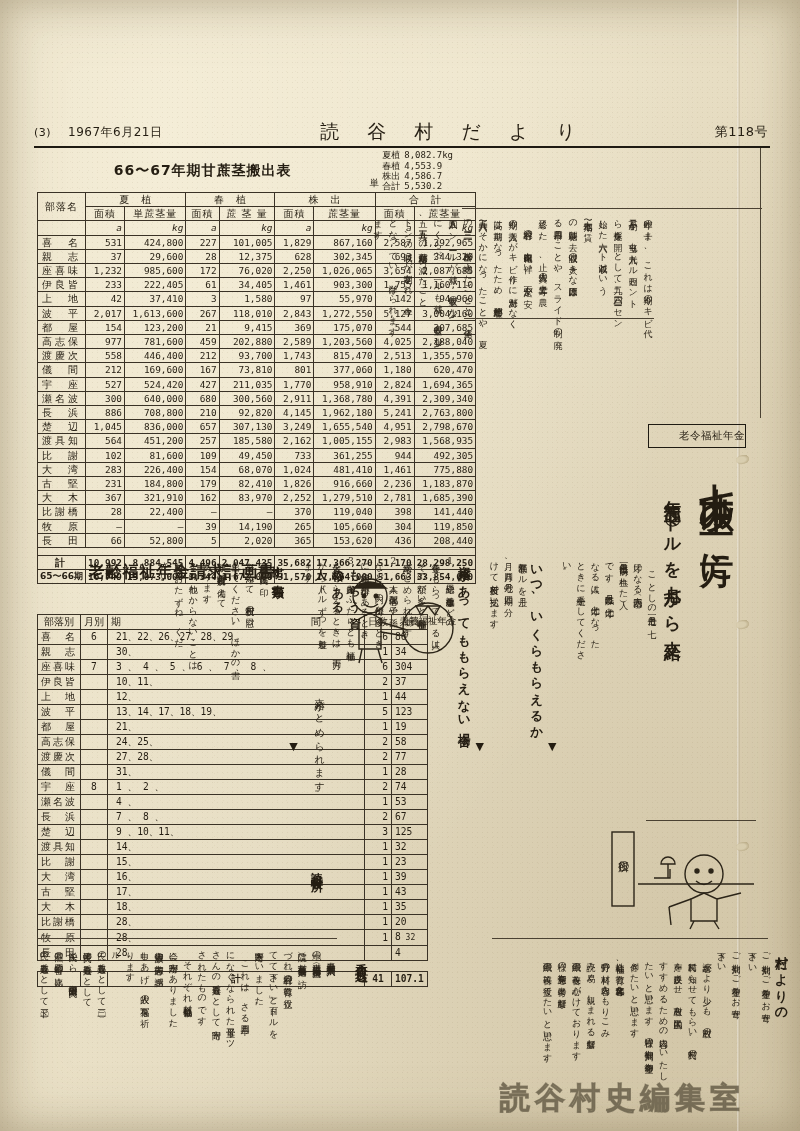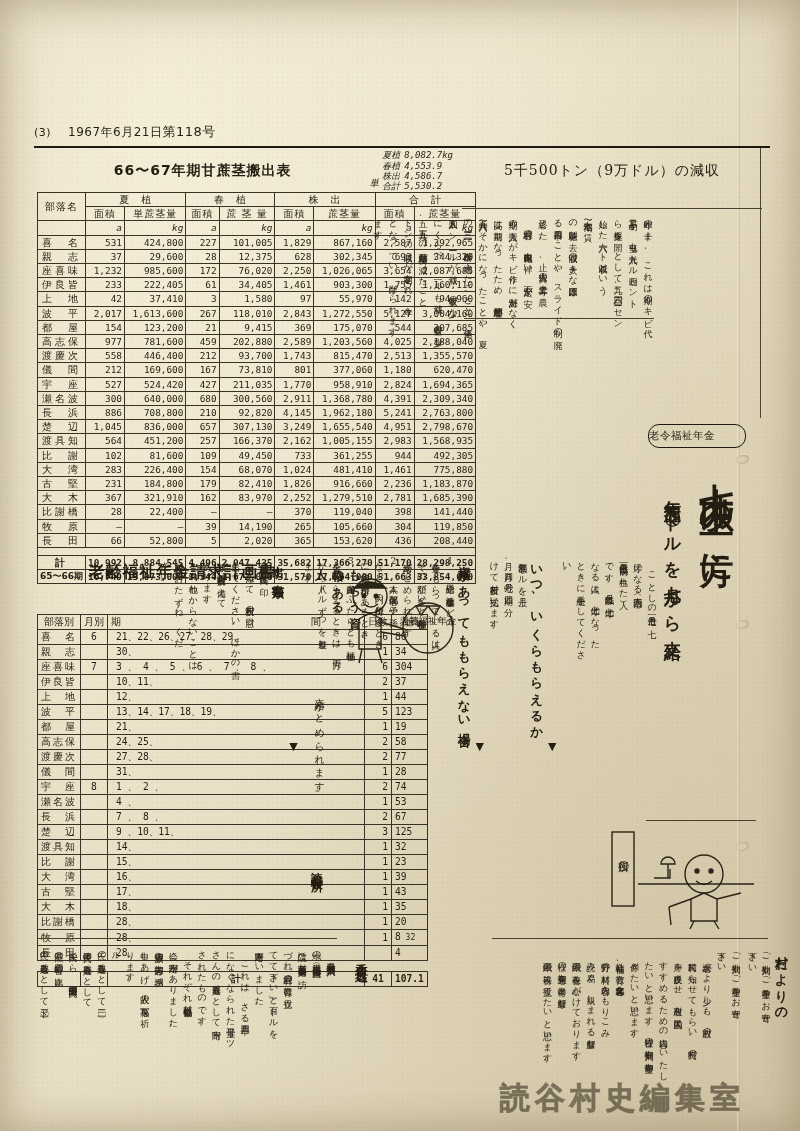--- a/index.html
+++ b/index.html
@@ -35,21 +35,21 @@
         font-family:"DejaVu Serif","Liberation Serif",serif;padding-left:30px;}
   .mh-issue{font-size:13px;letter-spacing:.5px;white-space:nowrap;}
 
   .rule-top{position:absolute;left:34px;top:146px;width:736px;height:0;
         border-top:2px solid #1e1a12;}
 
   
   .caneblock{position:absolute;left:37px;top:150px;width:420px;}
   .cane-head{display:flex;align-items:center;height:42px;}
   .cane-title{flex:1;text-align:center;font-size:14px;font-weight:bold;letter-spacing:1px;}
-  .yieldbox{display:flex;align-items:flex-end;font-size:9px;line-height:1.15;padding-right:4px;font-style:italic;}
+  .yieldbox{display:flex;align-items:flex-end;font-size:9px;line-height:1.15;padding-right:4px;}
   .yl-label{writing-mode:vertical-rl;font-size:9.5px;letter-spacing:6px;height:38px;
         display:flex;align-items:center;justify-content:center;margin-right:3px;}
   .yl-rows div{white-space:nowrap;font-family:"DejaVu Sans Mono","Liberation Mono",monospace;
         font-size:9px;}
   .yl-rows span.k{font-family:"DejaVu Sans","Liberation Sans",sans-serif;margin-right:4px;}
 
   table.cane{border-collapse:collapse;width:420px;
         font-family:"DejaVu Sans Mono","Liberation Mono",monospace;font-size:9.4px;}
   table.cane th,table.cane td{border:1px solid #3a3226;padding:0 2px;height:13.2px;
         line-height:13.2px;white-space:nowrap;}
@@ -91,22 +91,22 @@
         text-align:justify;color:#2a2318;}
 
   .art-cane{position:absolute;left:464px;top:213px;width:190px;height:330px;
         display:flex;flex-direction:row-reverse;gap:2px;}
   .art-cane .vcol{height:330px;width:13px;font-size:9px;}
 
   .hrule-a{position:absolute;left:464px;top:318px;width:190px;border-top:1px solid #4a4132;}
 
   
   .badge{position:absolute;left:648px;top:424px;width:96px;height:22px;
-        border:1.6px solid #1e1a12;border-radius:11px;
-        font-size:10.5px;line-height:20px;text-align:left;letter-spacing:.5px;
+        border:1.6px solid #1e1a12;border-radius:0;
+        font-size:10.5px;line-height:20px;text-align:right;letter-spacing:.5px;
         font-family:"DejaVu Serif","Liberation Serif",serif;}
   .bigtitle{position:absolute;left:694px;top:456px;height:360px;
         writing-mode:vertical-rl;text-orientation:upright;
         font-size:34px;font-weight:bold;letter-spacing:5px;
         font-family:"DejaVu Serif","Liberation Serif",serif;}
   .bigsub{position:absolute;left:662px;top:486px;height:330px;
         writing-mode:vertical-rl;text-orientation:upright;
         font-size:17px;letter-spacing:4px;font-weight:bold;
         font-family:"DejaVu Serif","Liberation Serif",serif;}
   .hrule-b{position:absolute;left:646px;top:820px;width:110px;border-top:1px solid #4a4132;}
@@ -161,20 +161,21 @@
   <div class="noise"></div>
   <div class="paper-edge"></div>
   <div class="vfold"></div>
   <div class="punch" style="top:455px"></div>
   <div class="punch" style="top:620px"></div>
   <div class="punch" style="top:842px"></div>
 
   <div class="masthead">
     <div class="mh-page">(3)</div>
     <div class="mh-date">1967年6月21日</div>
+    <div class="mh-title">読 谷 村 だ よ り</div>
     <div class="mh-issue">第118号</div>
   </div>
   <div class="rule-top"></div>
 
   <div class="caneblock">
     <div class="cane-head">
       <div class="cane-title">66〜67年期甘蔗茎搬出表</div>
       <div class="yieldbox">
         <div class="yl-label">
           <span>単</span>
@@ -371,21 +372,21 @@
             <td class="num">3,249</td>
             <td class="num">1,655,540</td>
             <td class="num">4,951</td>
             <td class="num">2,798,670</td>
           </tr>
           <tr>
             <td class="name">渡具知</td>
             <td class="num">564</td>
             <td class="num">451,200</td>
             <td class="num">257</td>
-            <td class="num">166,370</td>
+            <td class="num">185,580</td>
             <td class="num">2,162</td>
             <td class="num">1,005,155</td>
             <td class="num">2,983</td>
             <td class="num">1,568,935</td>
           </tr>
           <tr>
             <td class="name">比　謝</td>
             <td class="num">102</td>
             <td class="num">81,600</td>
             <td class="num">109</td>
@@ -484,21 +485,20 @@
             <td class="num">31,570</td>
             <td class="num">17,364,000</td>
             <td class="num">51,663</td>
             <td class="num">33,854,000</td>
           </tr>
         </tbody>
     </table>
   </div>
 
   <div style="position:absolute;left:462px;top:152px;width:300px;">
-    <div style="font-size:14px;text-align:center;padding-top:10px;letter-spacing:1px;font-family:'DejaVu Serif','Liberation Serif',serif;">5千500トン（9万ドル）の減収</div>
   </div>
   <div class="vr-thin" style="left:760px;top:148px;height:270px;"></div>
   <div class="hr-thin" style="left:462px;top:208px;width:300px;"></div>
 
   <div class="art-cane" id="art-cane">
       <div class="vcol">昨年の十ま　、これは今期のキビ代</div>
       <div class="vcol">二月下旬か　屯当り九六ドル四セント</div>
       <div class="vcol">ら採集を開　として九二、四三パーセン</div>
       <div class="vcol">始した六六　ト減収という</div>
       <div class="vcol">〜六七年期　賃</div>

